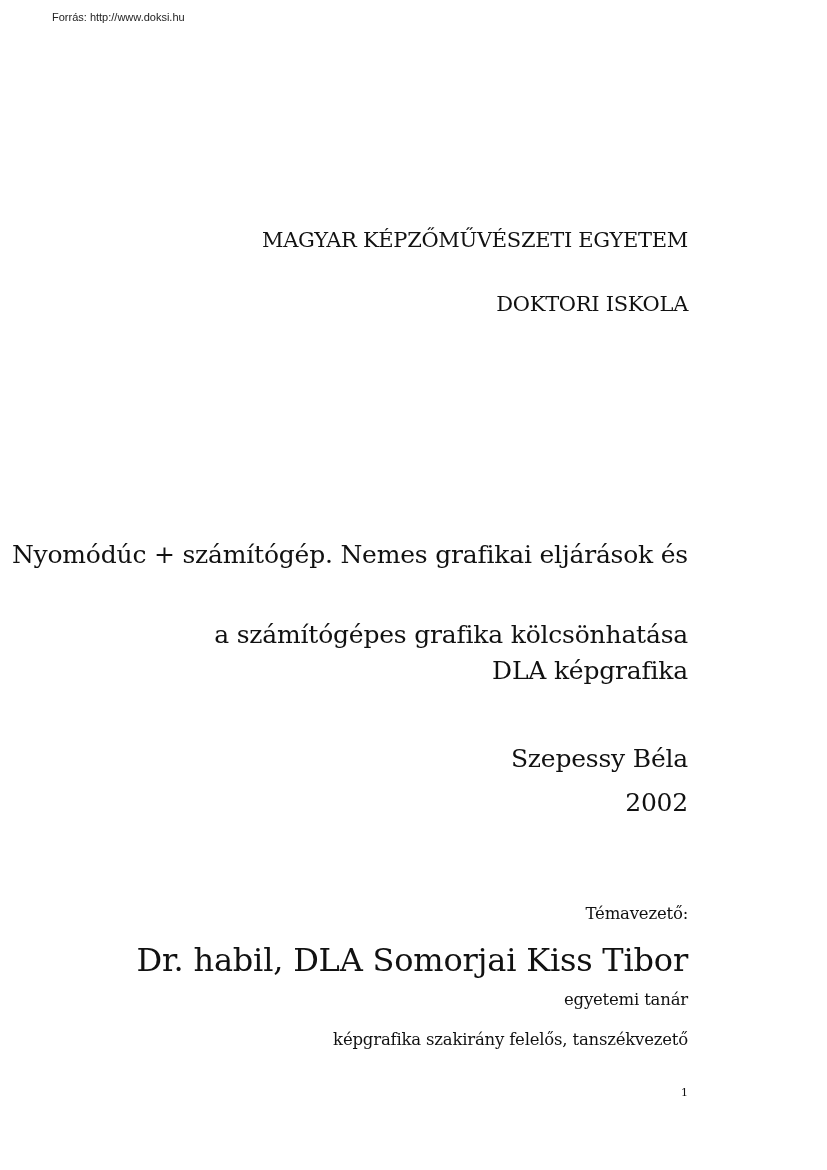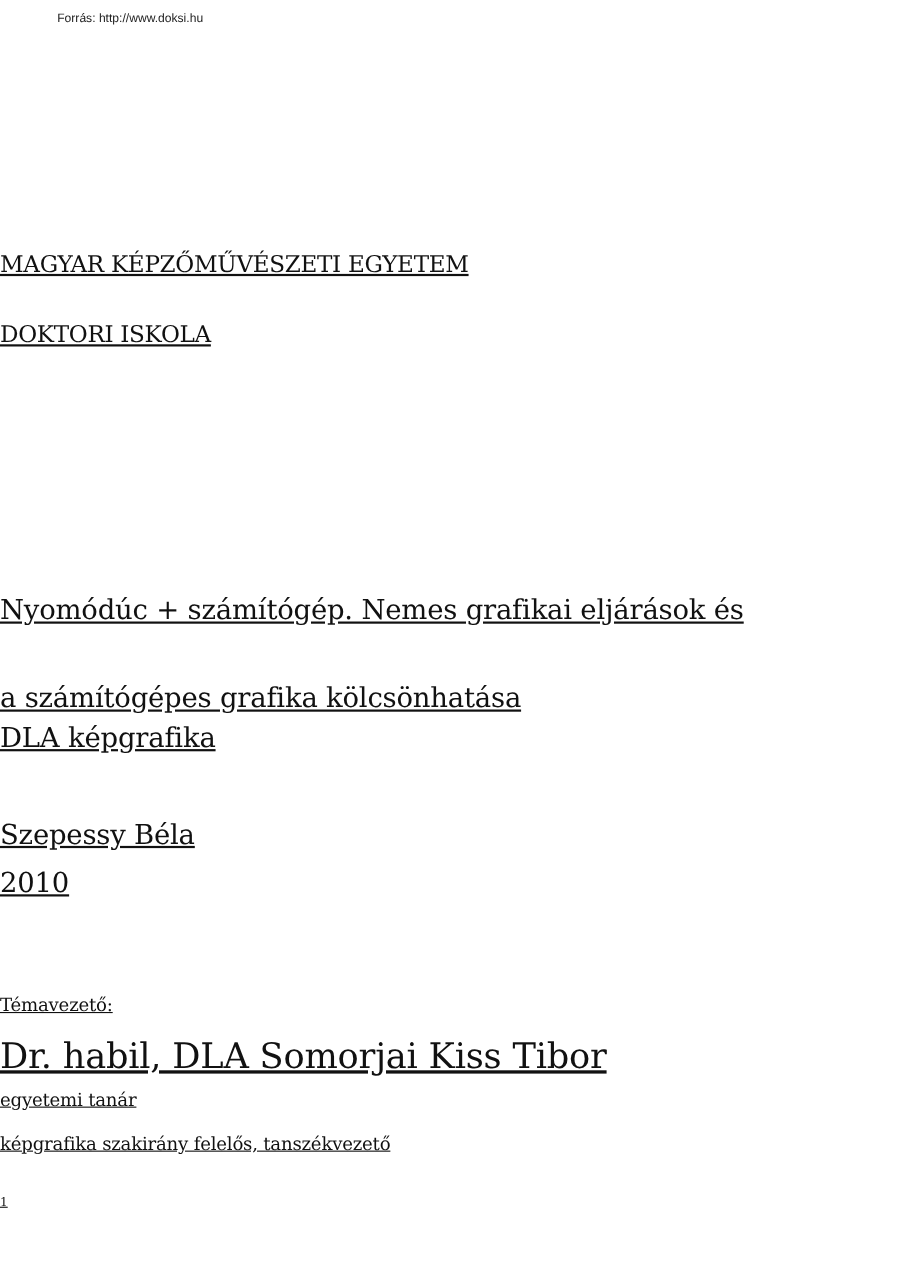--- a/index.html
+++ b/index.html
@@ -1,37 +1,37 @@
 <!DOCTYPE html>
 <html><head>
   <meta charset="utf-8">
   <style>
     html, body { margin: 0; padding: 0; background: #ffffff; }
     body { width: 827px; height: 1170px; position: relative; overflow: hidden; color: #111; }
     .source { position: absolute; left: 12px; top: 11px; font-family: "Liberation Sans", sans-serif; font-size: 11px; color: #222; margin-left: 40px; }
-    .line { position: absolute; left: 0; width: 688px; text-align: left; font-family: "DejaVu Serif", "Liberation Serif", serif; white-space: nowrap; text-decoration: underline; }
+    .line { position: absolute; left: 0; width: 688px; text-align: right; font-family: "DejaVu Serif", "Liberation Serif", serif; white-space: nowrap; }
     .title { font-size: 21px; letter-spacing: -0.3px; }
     .body20 { font-size: 25px; letter-spacing: -0.2px; }
     .big { font-size: 32px; letter-spacing: -0.2px; }
     .sm { font-size: 16.5px; letter-spacing: -0.2px; }
     .pn { font-size: 11px; }
   </style>
 </head>
 <body>
 
 <div class="source">Forrás: http://www.doksi.hu</div>
 
 <div class="line title" style="top:228px">MAGYAR KÉPZŐMŰVÉSZETI EGYETEM</div>
 <div class="line title" style="top:292px">DOKTORI ISKOLA</div>
 
 <div class="line body20" style="top:540px">Nyomódúc + számítógép. Nemes grafikai eljárások és</div>
 <div class="line body20" style="top:620px">a számítógépes grafika kölcsönhatása</div>
 <div class="line body20" style="top:656px">DLA képgrafika</div>
 
 <div class="line body20" style="top:744px">Szepessy Béla</div>
-<div class="line body20" style="top:788px">2010</div>
+<div class="line body20" style="top:788px">2002</div>
 
 <div class="line sm" style="top:904px">Témavezető:</div>
 <div class="line big" style="top:941px">Dr. habil, DLA Somorjai Kiss Tibor</div>
 <div class="line sm" style="top:990px">egyetemi tanár</div>
 <div class="line sm" style="top:1030px">képgrafika szakirány felelős, tanszékvezető</div>
 
 <div class="line pn" style="top:1086px">1</div>
 
 </body></html>

